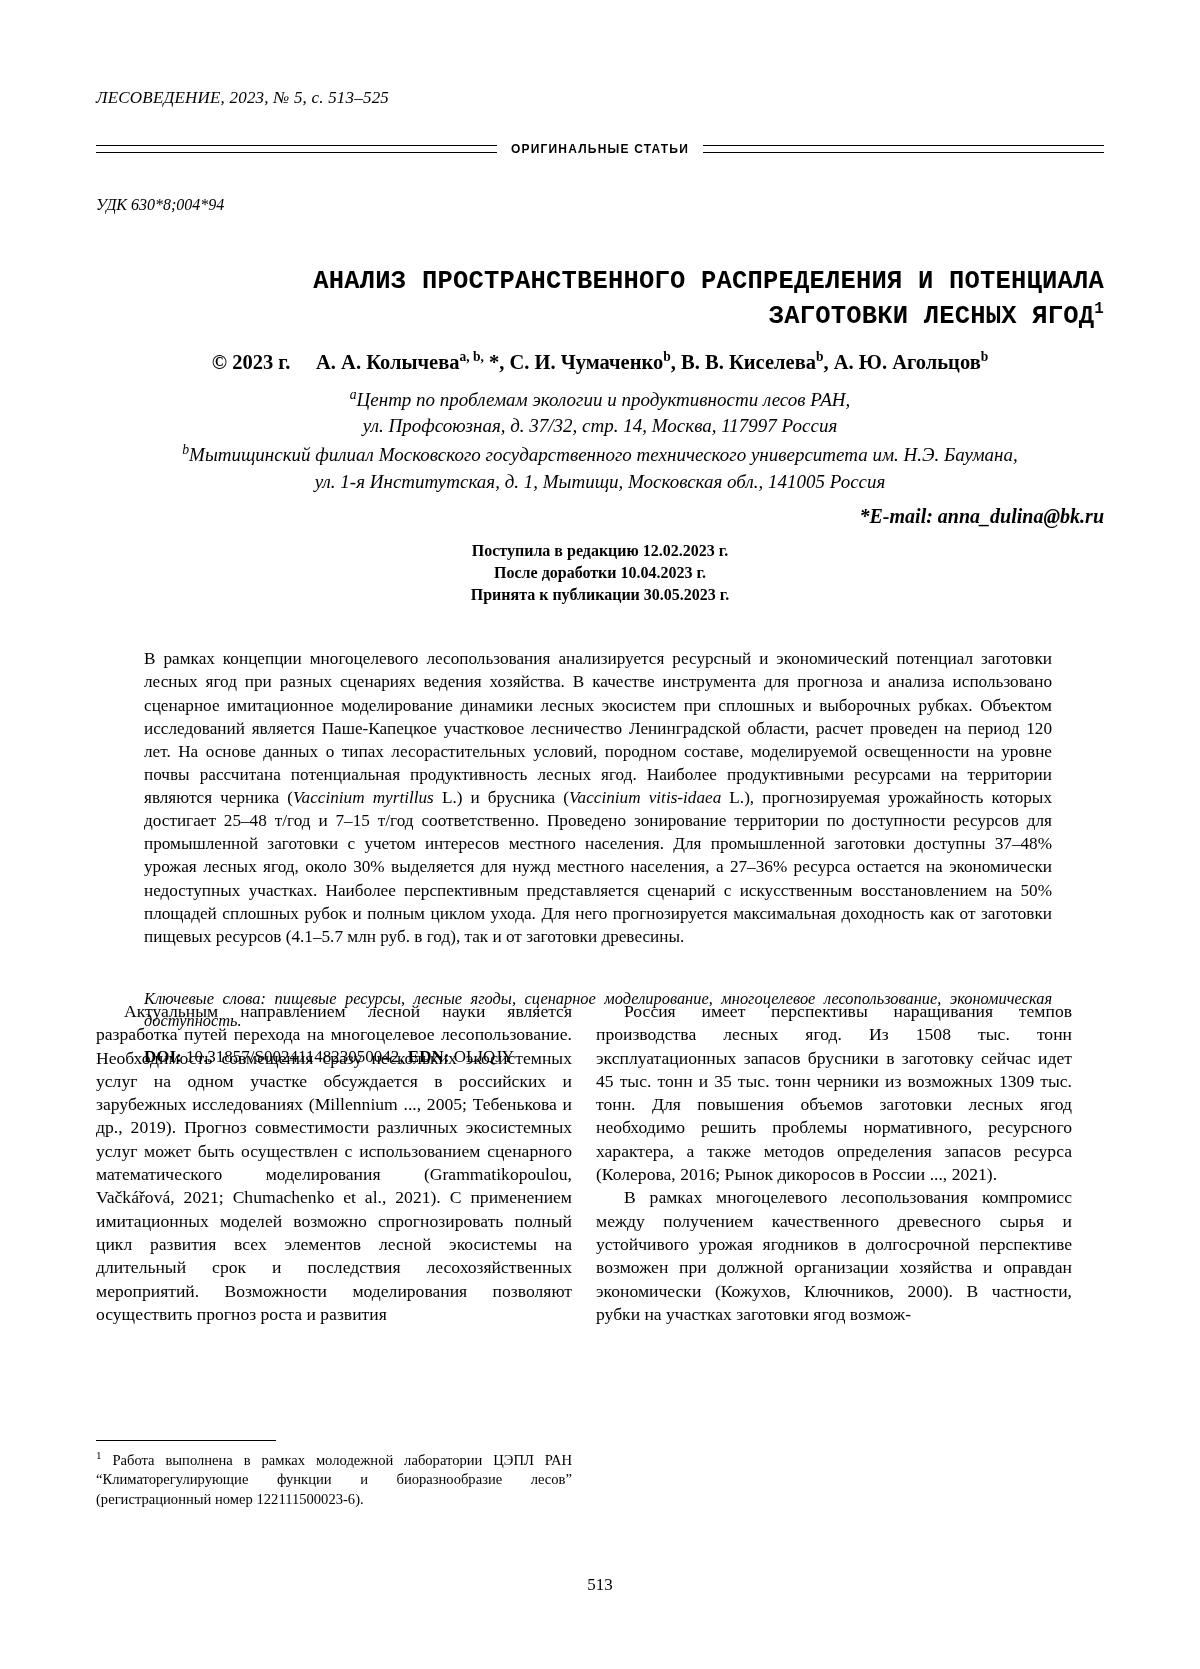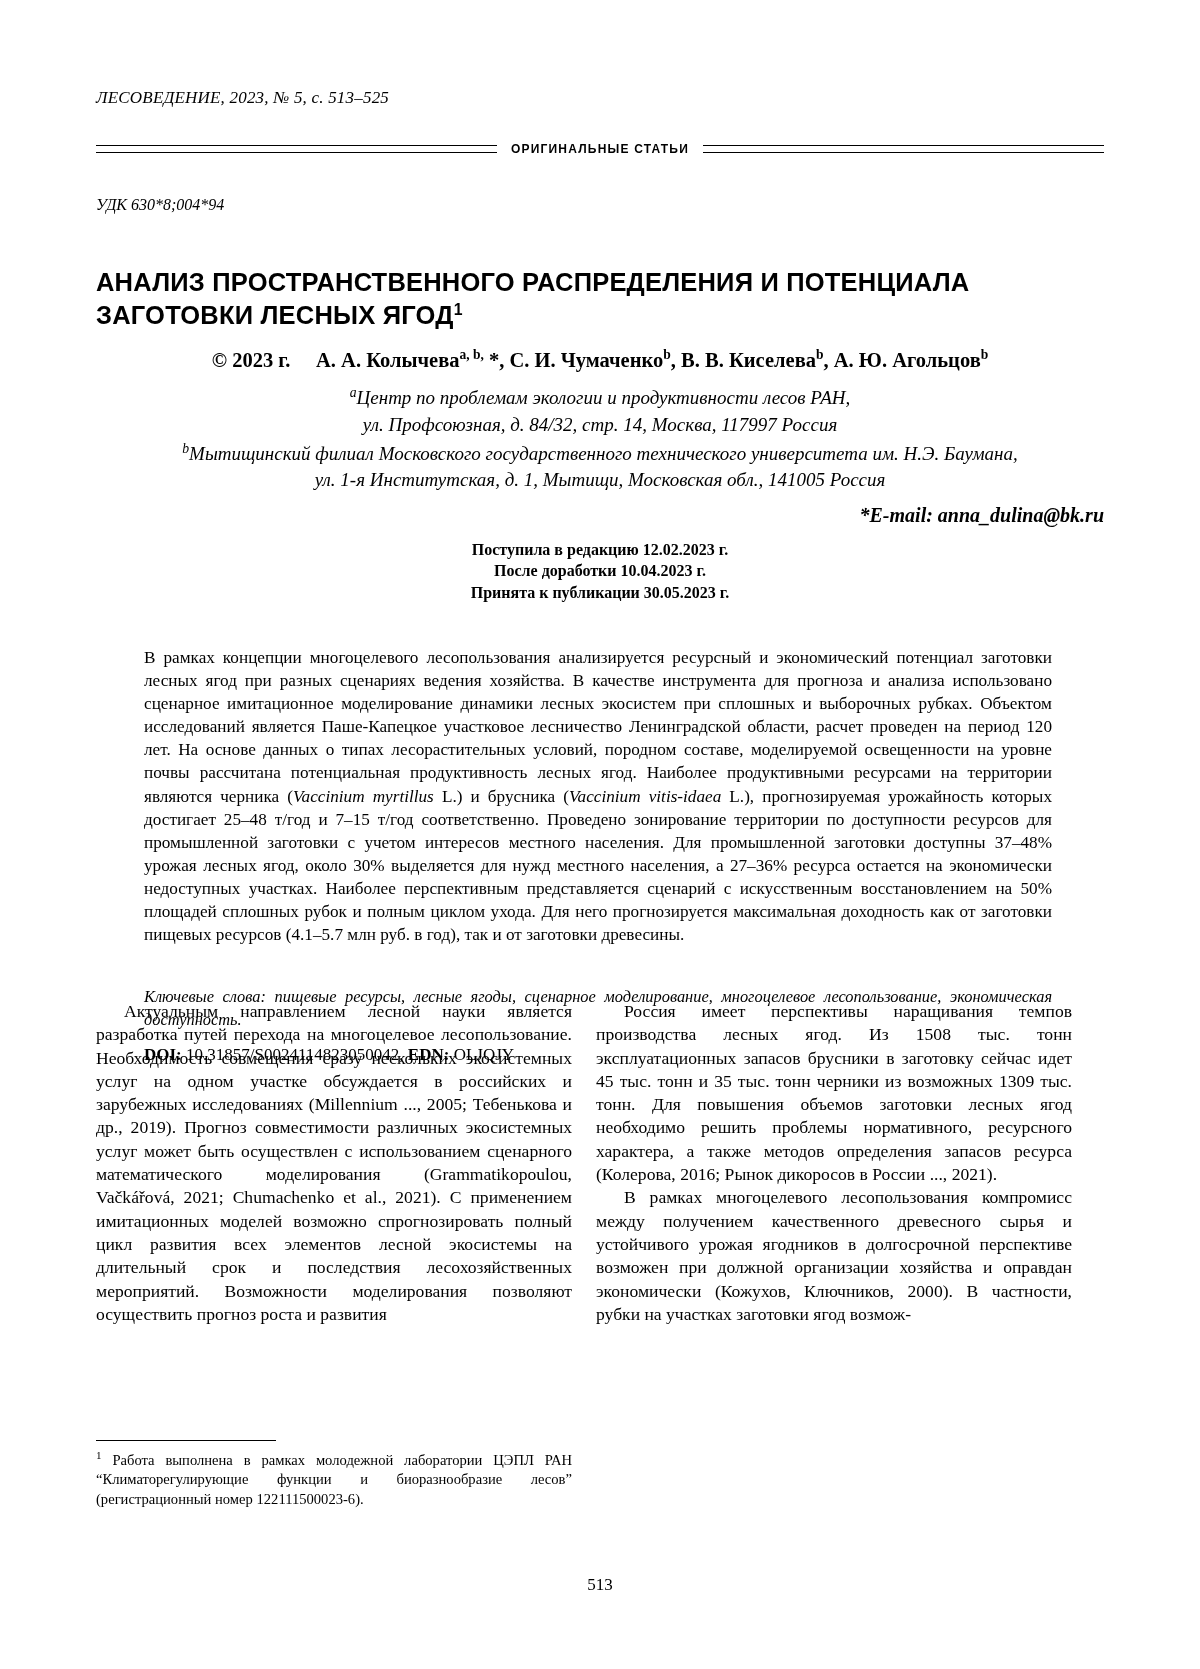--- a/index.html
+++ b/index.html
@@ -54,25 +54,25 @@
   }
 
   .udk {
     font-style: italic;
     font-size: 16px;
     margin: 0 0 52px 0;
   }
 
   
   h1.title {
-    font-family: Liberation Sans, sans-serif;
+    font-family: Liberation Mono, monospace;
     font-weight: bold;
     font-size: 25.5px;
     line-height: 1.28;
-    text-align: left;
+    text-align: right;
     letter-spacing: 0.2px;
     margin: 0 0 16px 0;
   }
   h1.title sup { font-size: 0.62em; vertical-align: super; }
 
   .authors {
     text-align: center;
     font-family: "Liberation Serif", serif;
     font-weight: bold;
     font-size: 20.5px;
@@ -199,21 +199,21 @@
     <span>АНАЛИЗ ПРОСТРАНСТВЕННОГО РАСПРЕДЕЛЕНИЯ И ПОТЕНЦИАЛА</span><br>
     <span>ЗАГОТОВКИ  ЛЕСНЫХ  ЯГОД</span><sup>1</sup>
   </h1>
 
   <div class="authors">
     © 2023 г.   А. А. Колычева<sup>a, b,</sup> *, С. И. Чумаченко<sup>b</sup>, В. В. Киселева<sup>b</sup>, А. Ю. Агольцов<sup>b</sup>
   </div>
 
   <div class="affil">
     <sup>a</sup><span>Центр по проблемам экологии и продуктивности лесов РАН,</span><br>
-    <span>ул. Профсоюзная, д. 84/32, стр. 14, Москва, 117997 Россия</span>
+    <span>ул. Профсоюзная, д. 37/32, стр. 14, Москва, 117997 Россия</span>
   </div>
   <div class="affil b">
     <sup>b</sup><span>Мытищинский филиал Московского государственного технического университета им. Н.Э. Баумана,</span><br>
     <span>ул. 1-я Институтская, д. 1, Мытищи, Московская обл., 141005 Россия</span>
   </div>
 
   <div class="email">*E-mail: anna_dulina@bk.ru</div>
 
   <div class="dates">
     <span>Поступила в редакцию 12.02.2023 г.</span><br>

